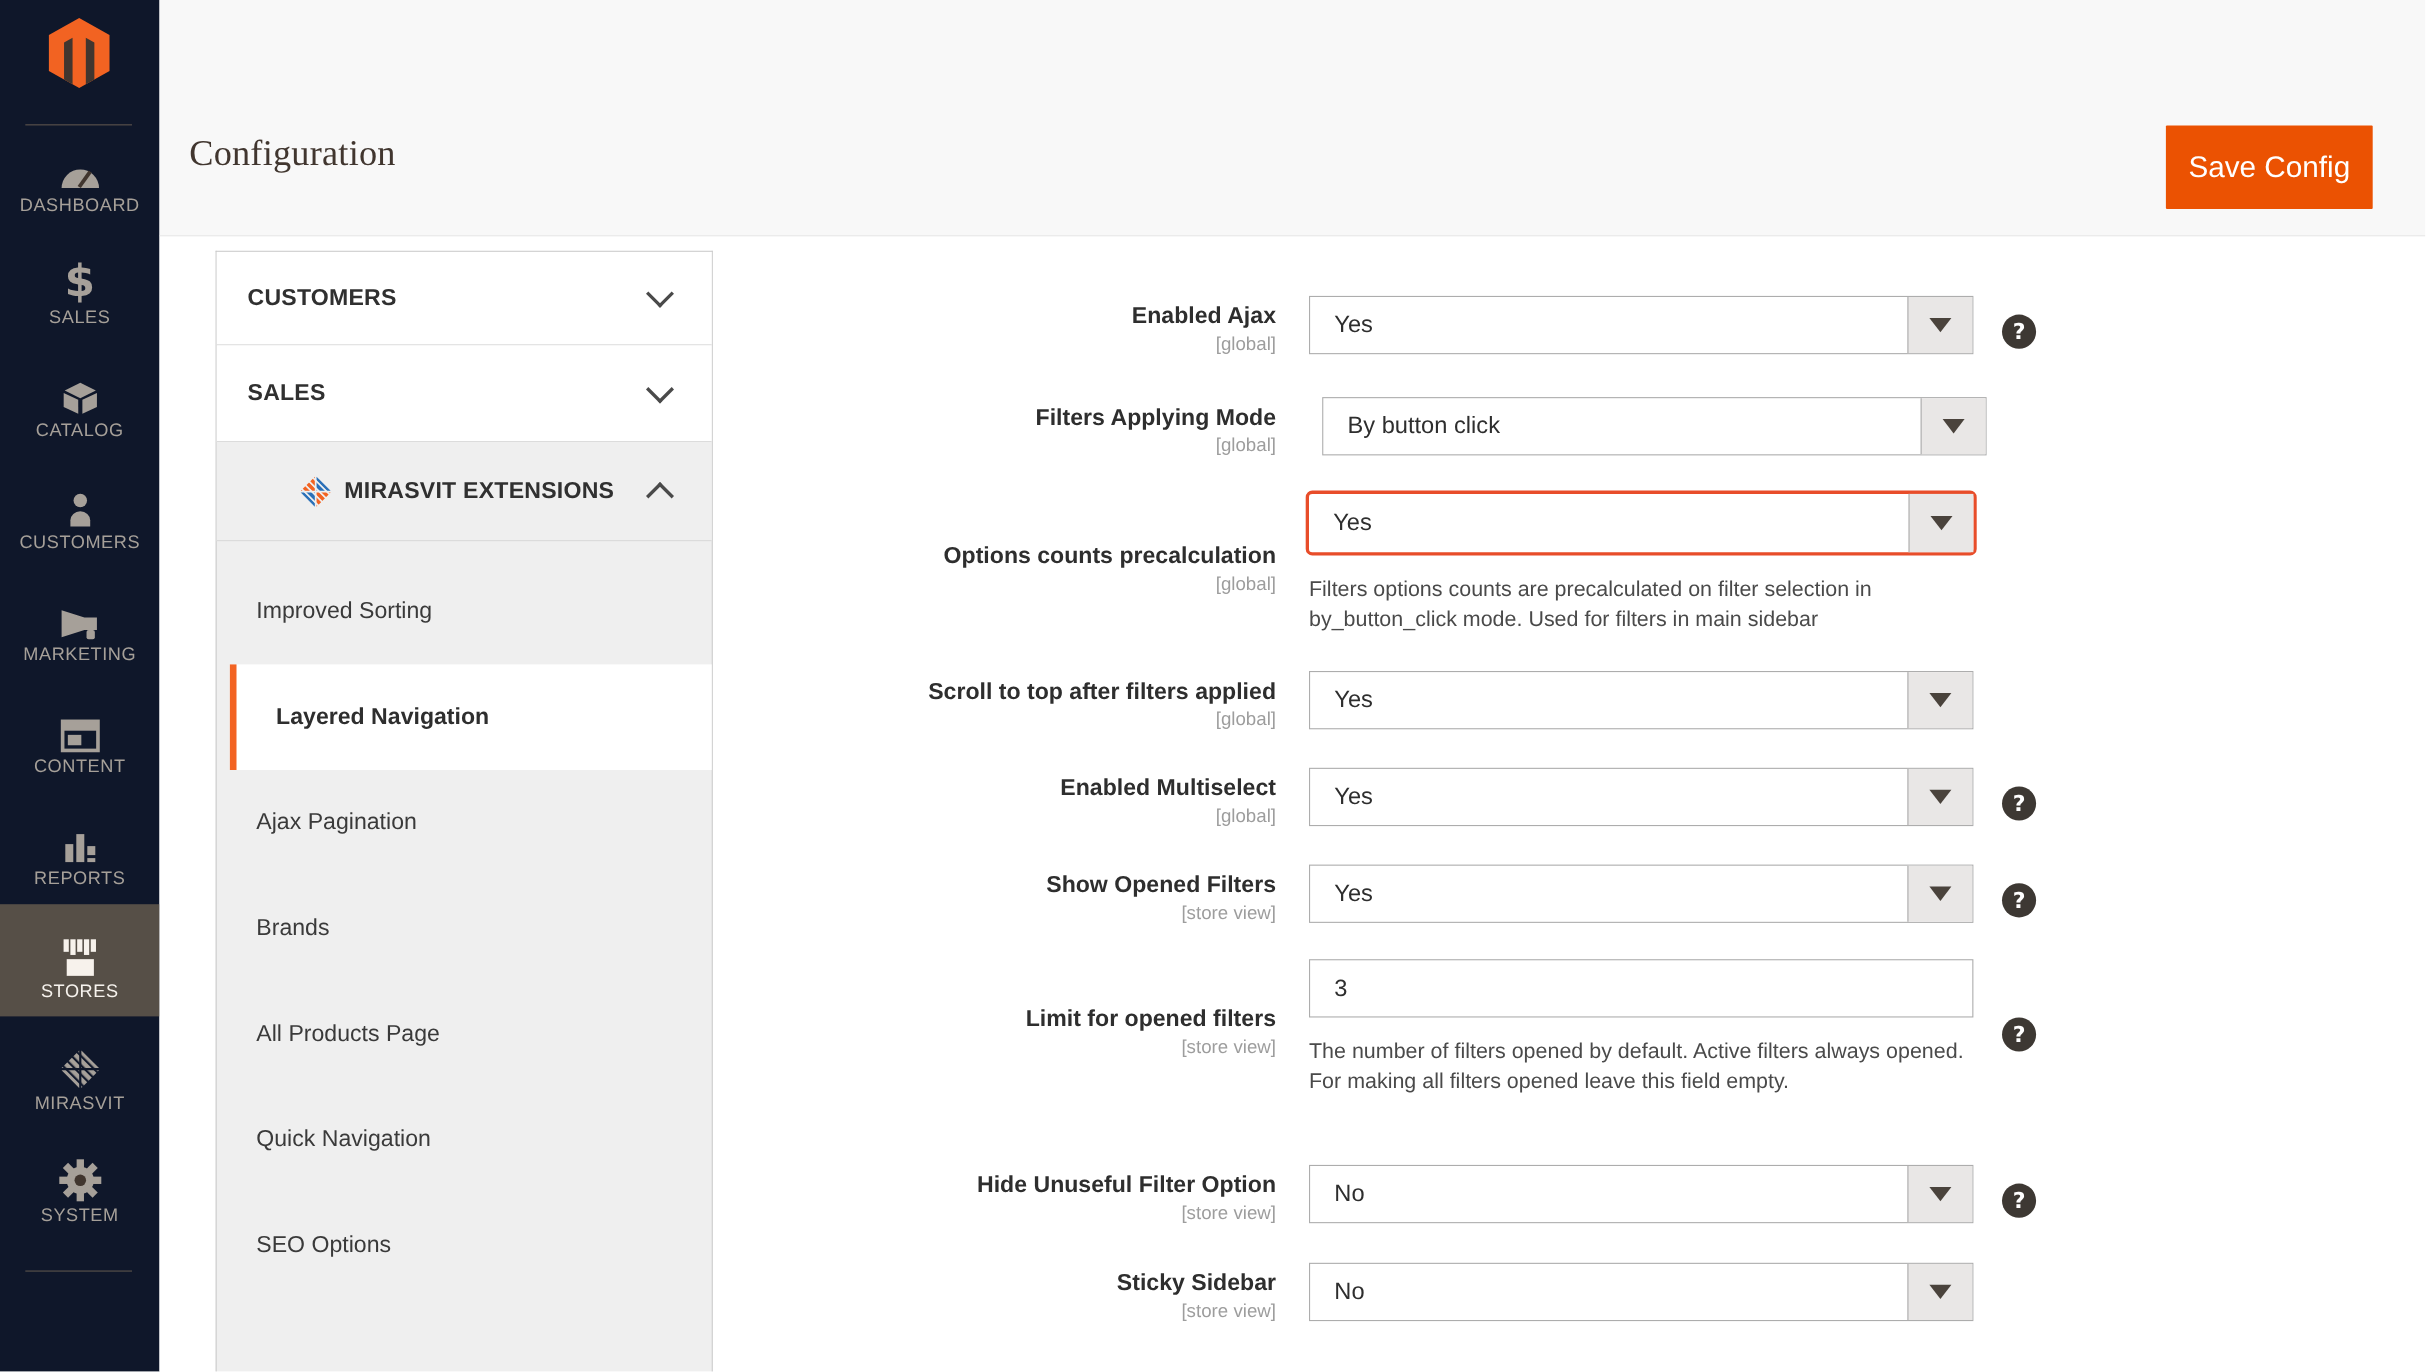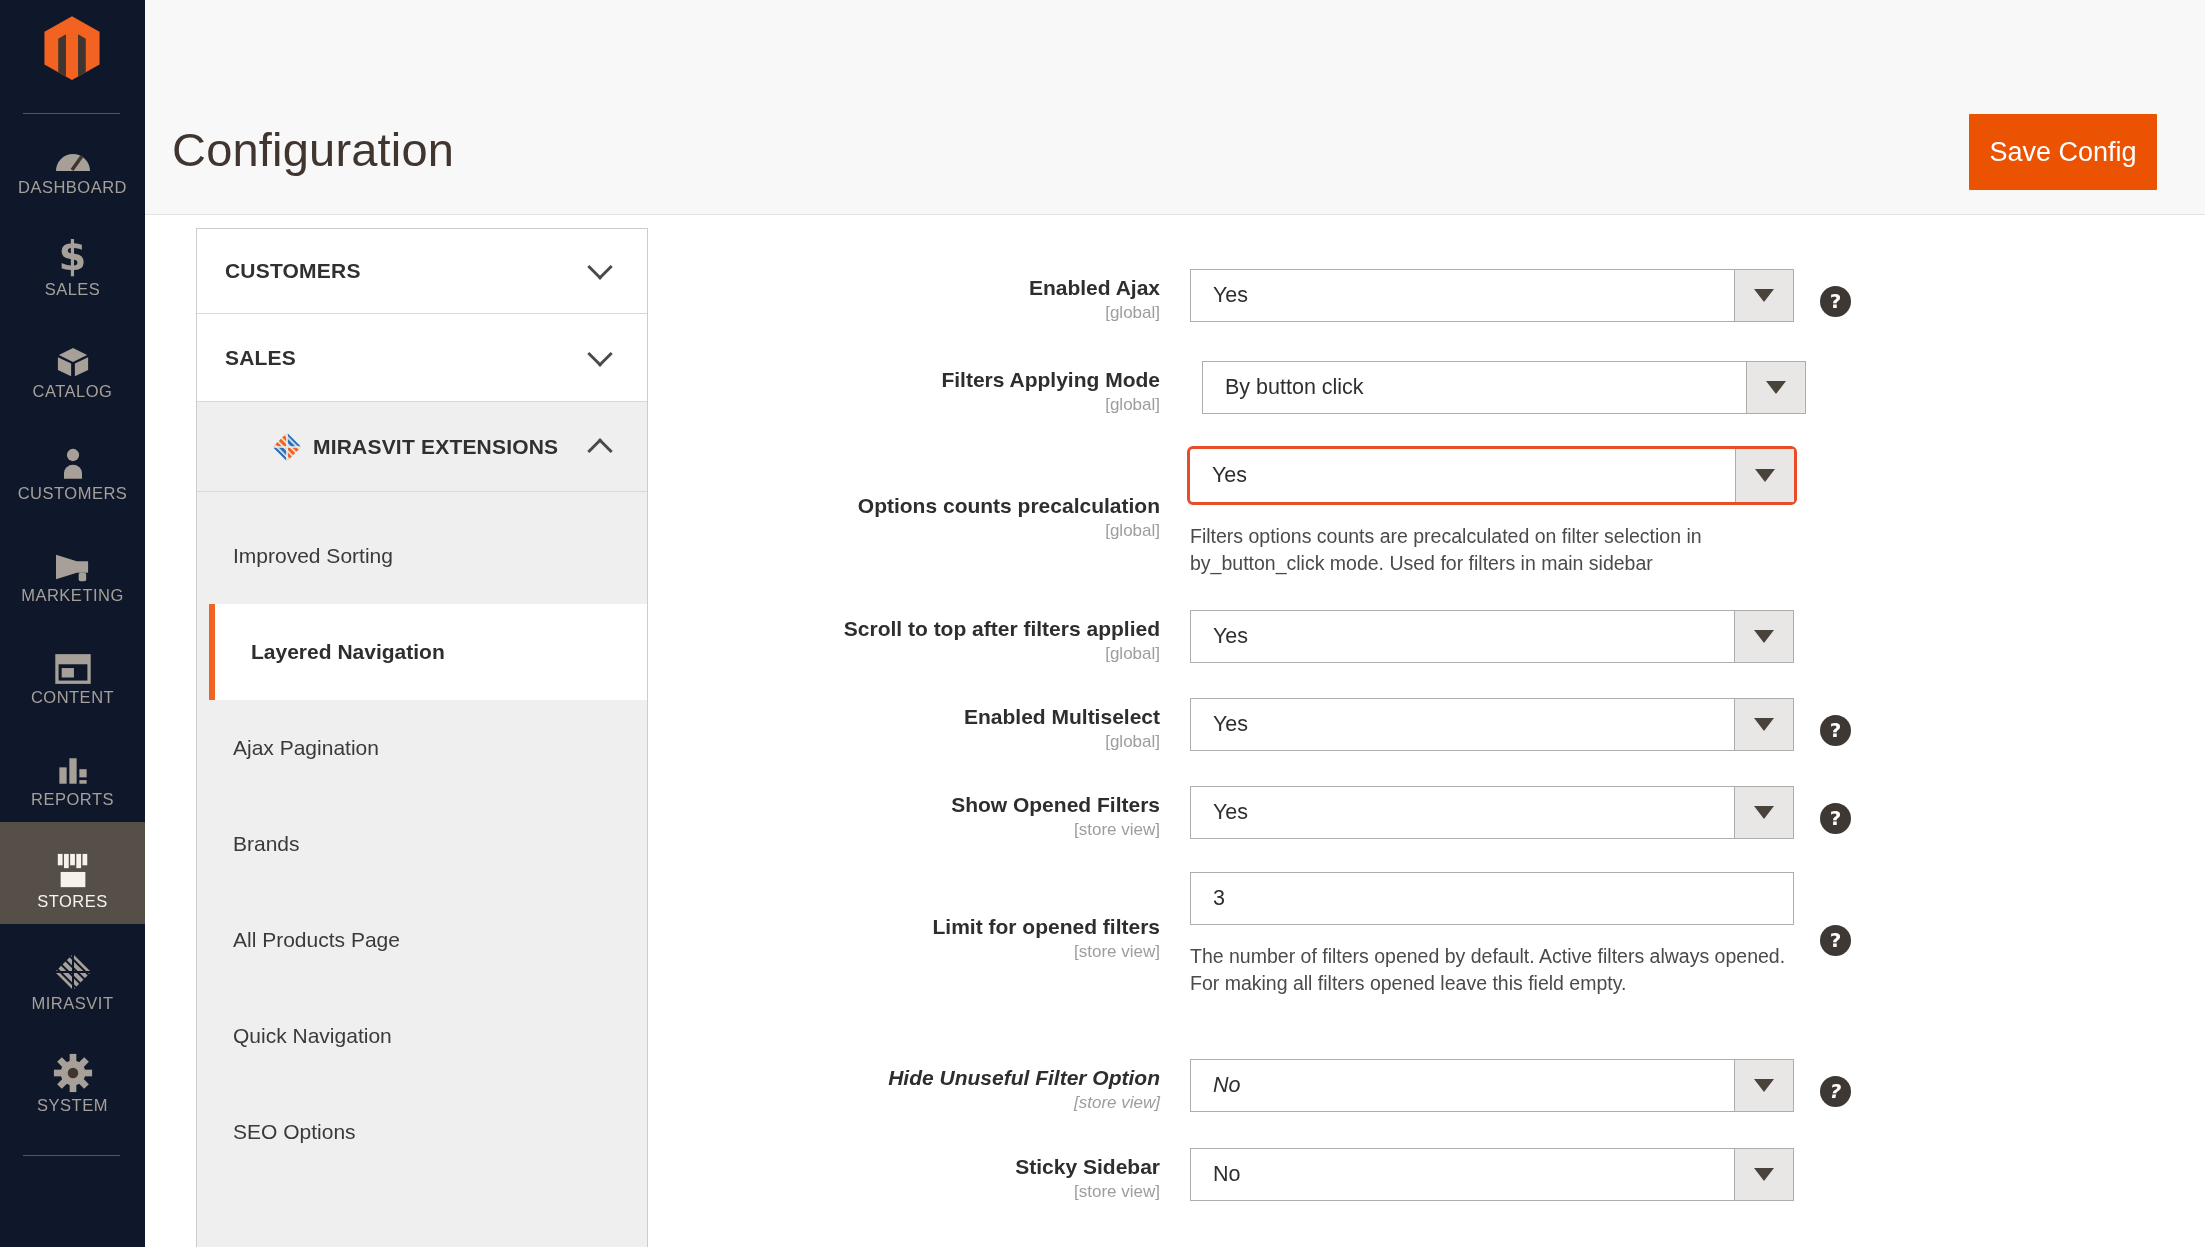--- a/index.html
+++ b/index.html
@@ -14,21 +14,21 @@
   .side-item{height:102px;display:flex;flex-direction:column;align-items:center;cursor:pointer;}
   .side-item .ico{height:46px;margin-top:22px;display:flex;align-items:flex-end;justify-content:center;}
   .side-item .lbl{margin-top:2px;font-size:16.5px;letter-spacing:.5px;color:#a6a099;}
   .side-item.active{background:#564f47;}
   .side-item.active .lbl{color:#f7f3ee;}
   .glyph{font-family:"DejaVu Sans",sans-serif;color:#a6a099;font-weight:bold;}
   .sys-divider{position:absolute;left:23px;top:1155px;width:97px;height:0;border-top:1px solid #5d554d;}
 
   
   .pg-header{position:absolute;left:145px;top:0;width:2060px;height:214px;background:#f8f8f8;border-bottom:1px solid #e3e3e3;}
-  .pg-title{position:absolute;left:27px;top:122px;font-size:47px;font-weight:400;color:#41362f;letter-spacing:.2px;}
+  .pg-title{position:absolute;left:27px;top:122px;font-size:33px;font-weight:400;color:#41362f;letter-spacing:.2px;font-family:Liberation Serif, serif;}
   .save-btn{position:absolute;right:48px;top:114px;width:188px;height:76px;background:#eb5202;color:#fff;
             font-size:27px;font-weight:normal;border:none;border-radius:1px;display:flex;align-items:center;
             justify-content:center;cursor:pointer;font-family:inherit;}
 
   
   .content{position:absolute;left:145px;top:215px;width:2060px;height:1032px;background:#fff;}
 
   
   .cfg-nav{position:absolute;left:51px;top:13px;width:452px;height:1019px;border:1px solid #ccc;border-bottom:none;background:#efefef;box-sizing:border-box;}
   .cfg-sec{height:87px;background:#fff;border-bottom:1px solid #d9d9d9;position:relative;display:flex;align-items:center;cursor:pointer;}
@@ -355,21 +355,21 @@
           <input type="text" value="3" style="">
         </div>
         <div class="fnote">
           <p>The number of filters opened by default. Active filters always opened.</p>
           <p>For making all filters opened leave this field empty.</p>
         </div>
       </div>
       <div class="fhelp">?</div>
     </div>
 
-    <div class="frow" style="top:843px;font-style:italic;">
+    <div class="frow" style="top:843px;">
       <div class="flabel">
         <span class="flab">Hide Unuseful Filter Option</span>
         <span class="fscope">[store view]</span>
       </div>
       <div class="fcontrol">
         <div class="selectbox">
           <span class="selval">No</span>
           <span class="arrowcol">
               <span class="tri"></span>
             </span>

